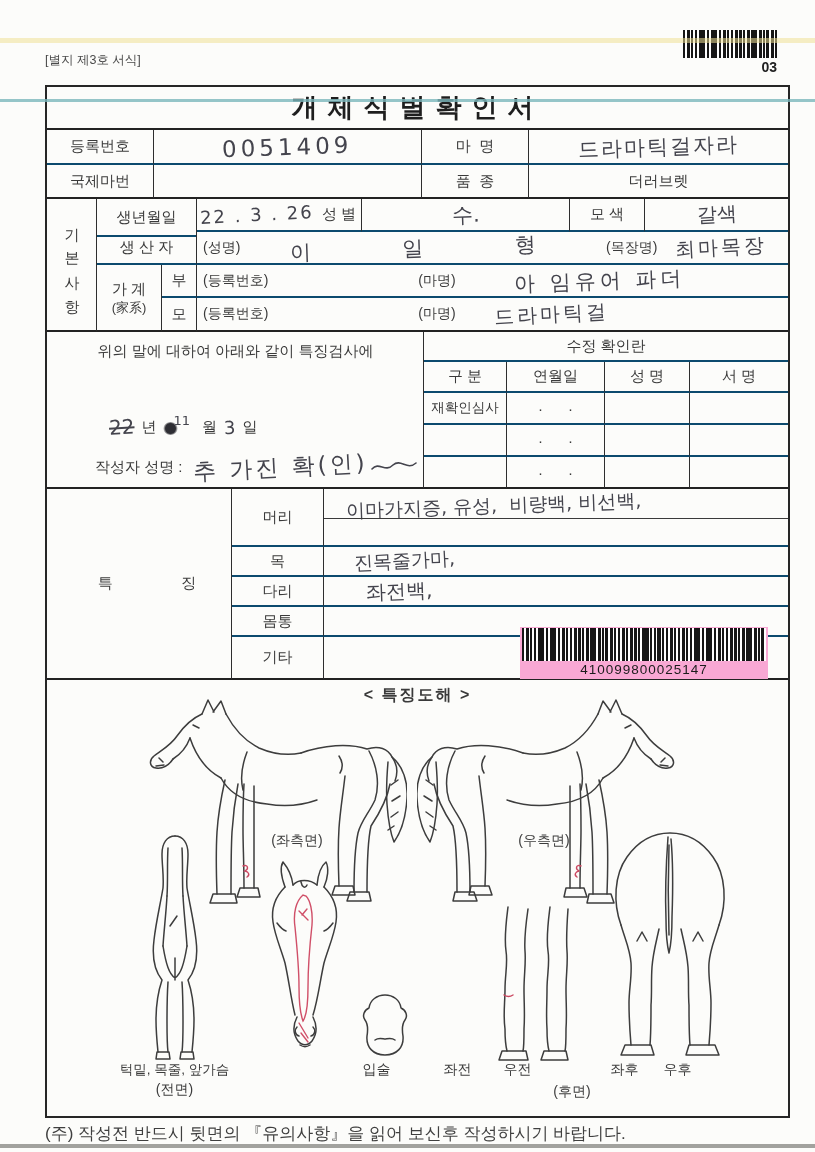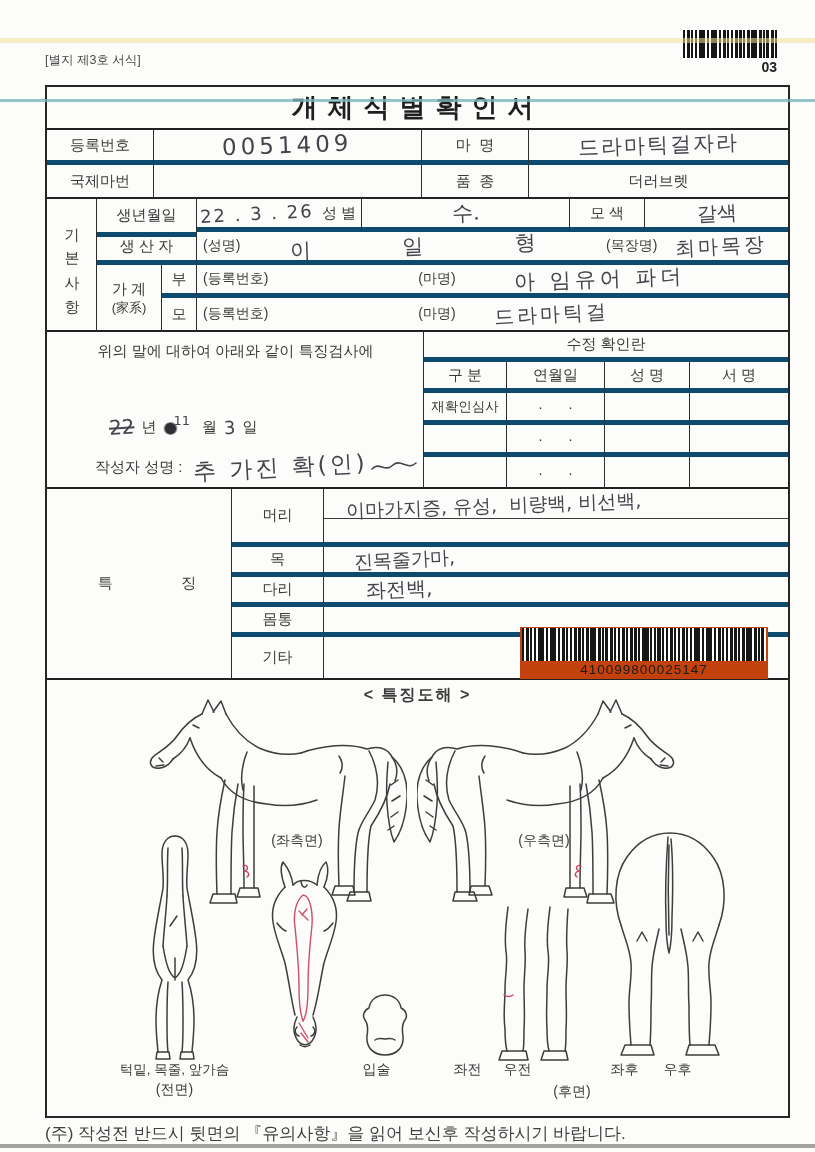--- a/index.html
+++ b/index.html
@@ -16,38 +16,38 @@
      repeating-linear-gradient(90deg,#161616 0 2px,transparent 2px 4px),
      repeating-linear-gradient(90deg,#161616 0 1px,transparent 1px 6px),
      repeating-linear-gradient(90deg,transparent 0 5px,#161616 5px 7px,transparent 7px 13px);}
   .barcode-top{position:absolute;left:683px;top:30px;width:94px;height:28px;}
   .page-num{position:absolute;left:683px;top:59px;width:94px;text-align:right;font-weight:bold;font-size:14px;color:#222;}
   
   .sheet{position:absolute;left:45px;top:85px;width:745px;height:1033px;border:2px solid #262626;box-sizing:border-box;}
   .c{position:absolute;box-sizing:border-box;display:flex;align-items:center;justify-content:center;
      font-size:15px;color:#3a3a3a;white-space:pre;}
   .c.left{justify-content:flex-start;}
-  .bR{border-right:1px solid #2e2e2e;} .bB{border-bottom:5px solid #0c4a6e;} .bB2{border-bottom:2px solid #222;}
+  .bR{border-right:1px solid #2e2e2e;} .bB{border-bottom:2px solid #0c4a6e;} .bB2{border-bottom:2px solid #222;}
   .title-row{font-size:26px;font-weight:bold;letter-spacing:10px;color:#1e1e1e;}
   .vert{writing-mode:vertical-rl;text-orientation:upright;letter-spacing:9px;font-size:15px;}
   
   .hw{font-family:"DejaVu Sans",sans-serif;color:#44444d;font-size:20px;}
   .rot1{transform:rotate(-2deg);} .rot2{transform:rotate(-3deg);}
   .inkblob{display:inline-block;width:15px;height:13px;border-radius:50%;
      background:radial-gradient(circle,#2e2e34 50%,rgba(46,46,52,0) 75%);vertical-align:middle;}
   .sup11{font-size:13px;position:relative;top:-8px;left:-5px;}
   .flourish{margin-left:4px;}
   
   .rule{position:absolute;border-bottom:1px solid #3a3a3a;}
   
   .fig{position:absolute;}
   .fig svg{display:block;width:100%;height:100%;}
   .dlabel{position:absolute;font-size:14px;color:#3c3c3c;text-align:center;}
   .footer-note{position:absolute;left:45px;top:1122px;font-size:17px;color:#3f3f3f;}
-  .bc-main{position:absolute;left:473px;top:540px;width:248px;height:52px;background:#c2410c;z-index:6;}
+  .bc-main{position:absolute;left:473px;top:540px;width:248px;height:52px;background:#f9a8d4;z-index:6;}
   .bc-main .bars{position:absolute;left:2px;top:1px;width:244px;height:33px;}
   .bc-num{position:absolute;left:0;top:35px;width:248px;text-align:center;font-size:13.5px;color:#1c1c1c;letter-spacing:1px;}
 </style>
 </head>
 <body>
 
 <div class="page">
 
   <div class="art yellow"></div>
   <div class="art teal"></div>
@@ -314,21 +314,21 @@
           <path d="M88,116 l5,-9 l5,9"></path>
         </g>
       </svg>
     </div>
 
     <div class="dlabel" style="left:205px;top:745px;width:90px;">(좌측면)</div>
     <div class="dlabel" style="left:452px;top:745px;width:90px;">(우측면)</div>
     <div class="dlabel" style="left:55px;top:974px;width:145px;font-size:13.5px;">턱밑, 목줄, 앞가슴</div>
     <div class="dlabel" style="left:55px;top:994px;width:145px;">(전면)</div>
     <div class="dlabel" style="left:292px;top:974px;width:75px;">입술</div>
-    <div class="dlabel" style="left:398px;top:974px;width:45px;">좌전</div>
+    <div class="dlabel" style="left:388px;top:974px;width:45px;">좌전</div>
     <div class="dlabel" style="left:448px;top:974px;width:45px;">우전</div>
     <div class="dlabel" style="left:555px;top:974px;width:45px;">좌후</div>
     <div class="dlabel" style="left:608px;top:974px;width:45px;">우후</div>
     <div class="dlabel" style="left:470px;top:996px;width:110px;">(후면)</div>
 
   </div>
 
   <div class="footer-note">(주) 작성전 반드시 뒷면의 『유의사항』을 읽어 보신후 작성하시기 바랍니다.</div>
 
 </div>

